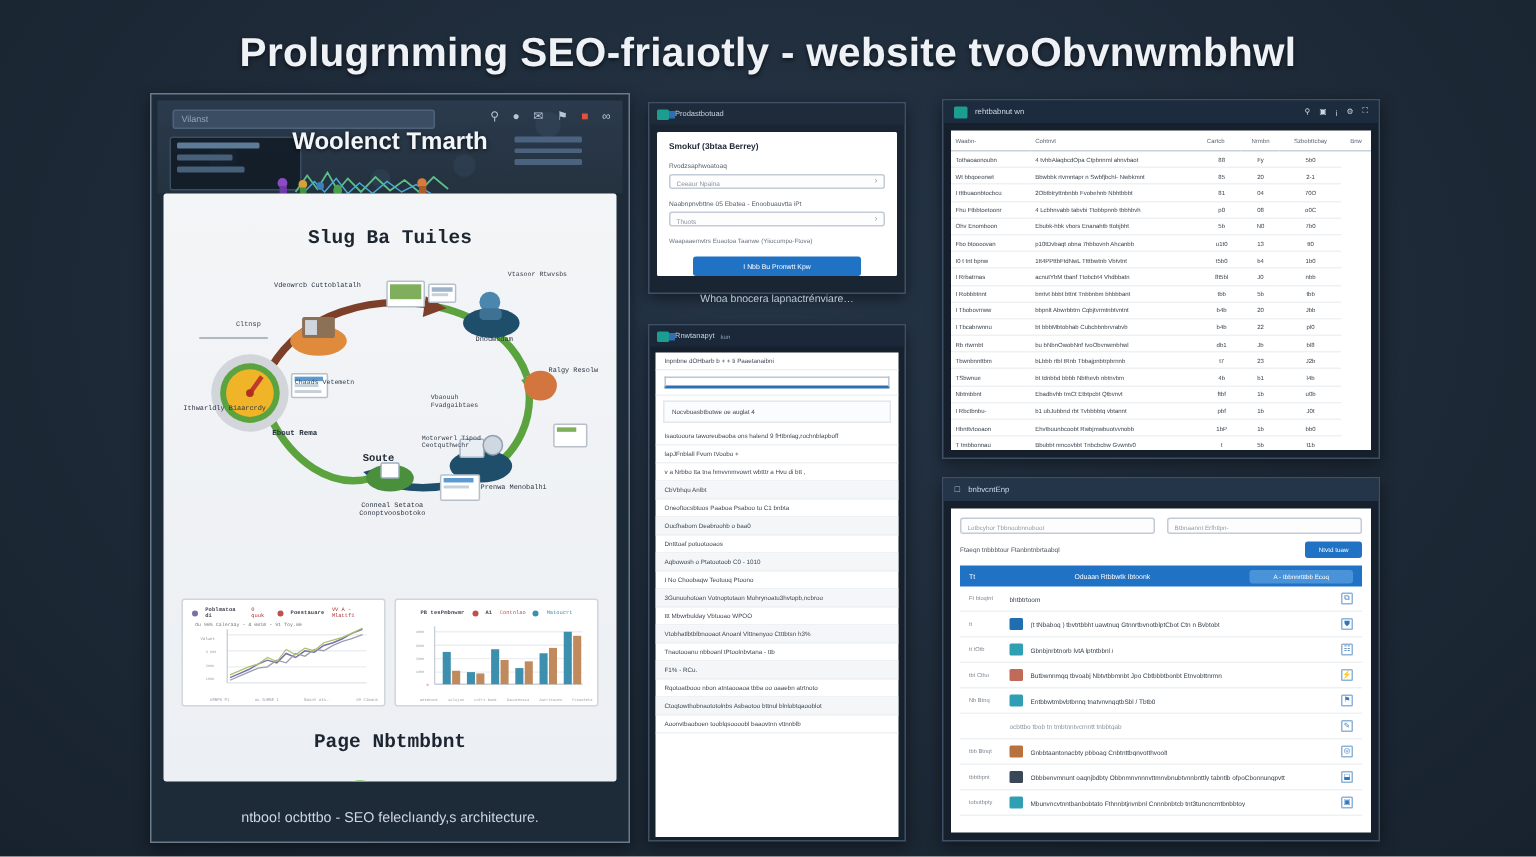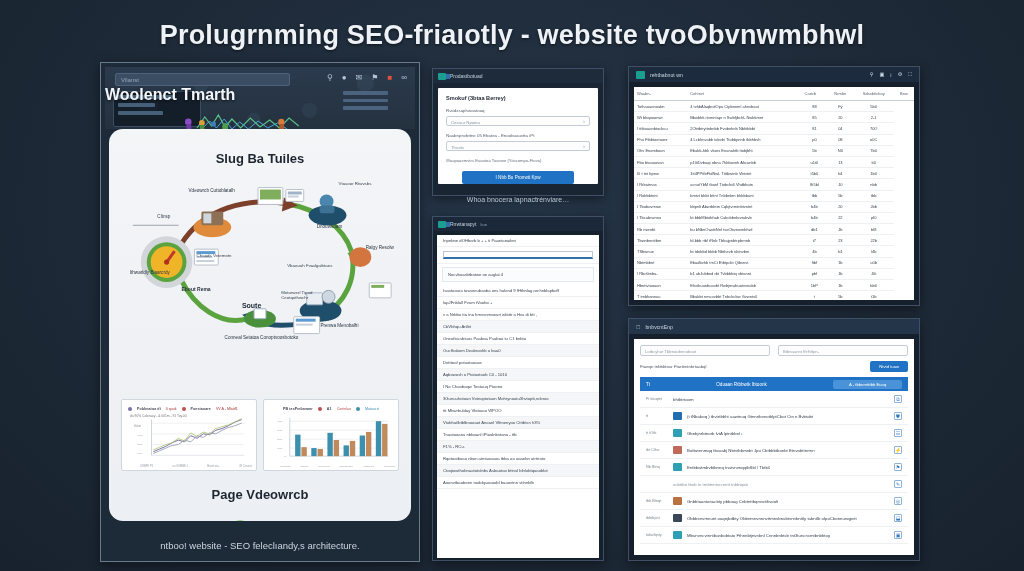--- a/index.html
+++ b/index.html
@@ -63,30 +63,30 @@
     background:rgba(14,22,32,.72); border:1px solid #3b4d61; border-radius:2px;
     padding:3px 4px;
   }
   #hdr-sidecard div { height:4px; background:#47607a; border-radius:1px; margin-bottom:4px; }
   #hdr-sidecard div:nth-child(1){ width:70%; background:#5d7a96;}
   #hdr-sidecard div:nth-child(2){ width:48%;}
   #hdr-sidecard div:nth-child(3){ width:58%;}
   #hdr-rightcard { position:absolute; right:10px; top:24px; width:62px; height:34px; }
   #hdr-rightcard div { height:3.5px; background:#4c6380; border-radius:1px; margin-bottom:4px; width:72%; }
   #hdr-title {
-    position:absolute; left:0; top:19px; width:100%; 
+    position:absolute; left:0; top:19px; width:100%; text-align:center;
     font-size:16px; font-weight:bold; color:#f2f6fa;
     text-shadow:0 1px 3px rgba(0,0,0,.75); filter: blur(.25px);
   }
   #hdr-wave { position:absolute; left:0; bottom:-1px; width:100%; height:18px; }
 
   #main-body {
     position:absolute; left:8px; right:8px; top:66px; bottom:40px;
     background: linear-gradient(180deg,#f3f5f7 0%, #eceff3 100%);
-    border-radius:14px; overflow:hidden;
+    border-radius:2px; overflow:hidden;font-family:Liberation Mono, monospace;
   }
   .sec-title {
     text-align:center; font-size:13px; font-weight:bold; color:#1d2630;
     filter: blur(.3px);
   }
   #diagram-wrap { position:absolute; left:0; top:0; width:100%; height:252px; }
   #charts-wrap  { position:absolute; left:0; top:252px; width:100%; height:100px; }
   #tpl-wrap     { position:absolute; left:0; top:352px; width:100%; height:110px; }
 
   .minichart {
@@ -380,40 +380,40 @@
           <span>aclujan</span>
           <span>cnfrt bumt</span>
           <span>Gauuteosca</span>
           <span>Aatrttoues</span>
           <span>Fcnaoteta</span>
         </div>
       </div>
     </div>
 
     <div id="tpl-wrap">
-      <div class="sec-title" style="padding-top:6px">Page Vdeowrcb</div>
+      <div class="sec-title" style="padding-top:6px">Page Nbtmbbnt</div>
       <svg viewBox="0 0 304 80" style="position:absolute;left:0;top:26px;width:100%;height:80px" class="blurx">
         <line x1="26" y1="58" x2="200" y2="58" stroke="#6c7782" stroke-width="1.2"></line>
         <line x1="26" y1="52" x2="66" y2="52" stroke="#9aa4ae" stroke-width="1"></line>
         <circle cx="74" cy="58" r="11" fill="none" stroke="#c0392b" stroke-width="2.6"></circle>
         <circle cx="74" cy="58" r="7" fill="#f4dcd8"></circle>
         <rect x="130" y="40" width="4" height="22" fill="#7b5b3a"></rect>
         <ellipse cx="132" cy="30" rx="20" ry="15" fill="#5aa83e"></ellipse>
         <ellipse cx="122" cy="34" rx="12" ry="10" fill="#6cb84c"></ellipse>
         <ellipse cx="142" cy="33" rx="11" ry="9" fill="#4e9a36"></ellipse>
         <ellipse cx="132" cy="22" rx="12" ry="9" fill="#76c256"></ellipse>
         <line x1="160" y1="58" x2="176" y2="54" stroke="#8a939d" stroke-width="1"></line>
         <circle cx="160" cy="58" r="2" fill="#6c7782"></circle>
         <line x1="146" y1="36" x2="172" y2="32" stroke="#9aa4ae" stroke-width=".8"></line>
       </svg>
 
     </div>
   </div>
 
-  <div id="main-caption">ntboo! website - SEO feleclıandy,s architecture.</div>
+  <div id="main-caption">ntboo! ocbttbo - SEO feleclıandy,s architecture.</div>
 </div>
 
 <div id="form-panel" class="panel">
   <div class="mini-titlebar">
     <i class="sq"></i>
     <span>Prodastbotuad</span>
   </div>
   <div id="form-card">
     <h4>Smokuf (3btaa  Berrey)</h4>
     <label>Rvodzsaphwoatoaq</label>

